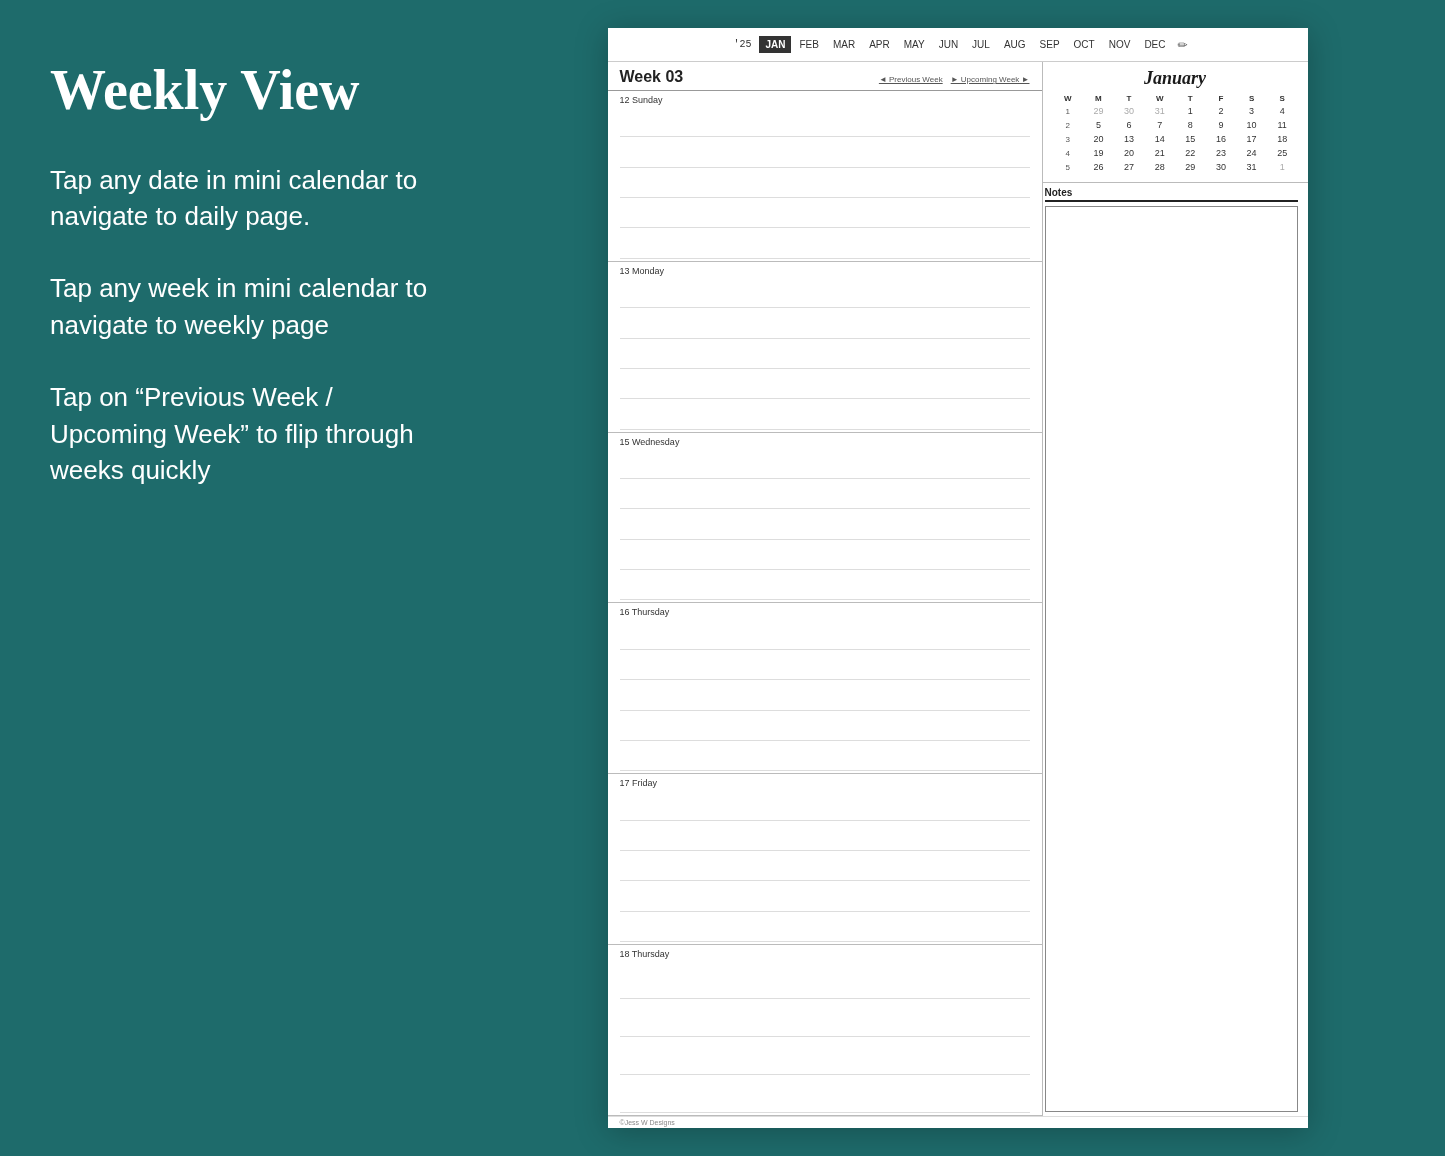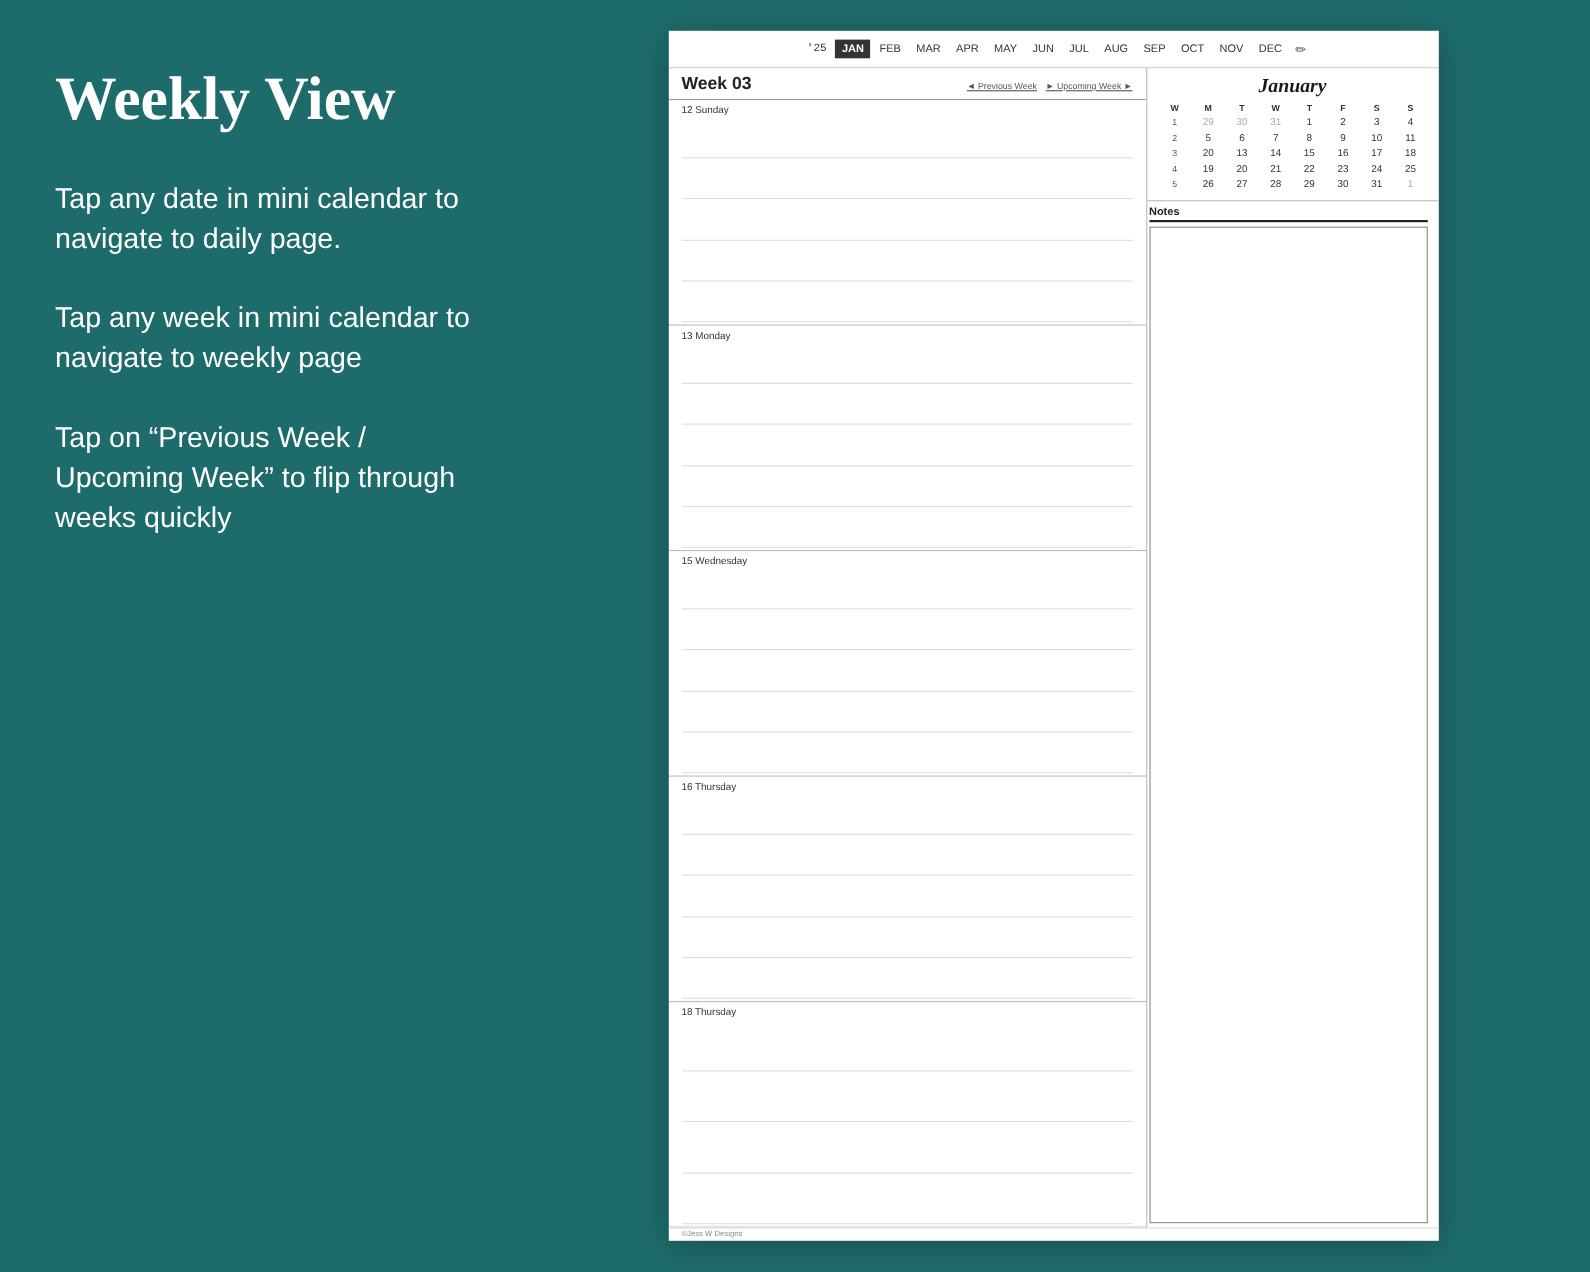--- a/index.html
+++ b/index.html
@@ -365,20 +365,30 @@
           <div class="day-label">16 Thursday</div>
           <div class="day-lines">
             <div class="day-line"></div>
             <div class="day-line"></div>
             <div class="day-line"></div>
             <div class="day-line"></div>
             <div class="day-line"></div>
           </div>
         </div>
 
+        <div class="day-block" style="flex:1;">
+          <div class="day-label">17 Friday</div>
+          <div class="day-lines">
+            <div class="day-line"></div>
+            <div class="day-line"></div>
+            <div class="day-line"></div>
+            <div class="day-line"></div>
+            <div class="day-line"></div>
+          </div>
+        </div>
 
         <div class="day-block" style="flex:1;">
           <div class="day-label">18 Thursday</div>
           <div class="day-lines">
             <div class="day-line"></div>
             <div class="day-line"></div>
             <div class="day-line"></div>
             <div class="day-line"></div>
           </div>
         </div>

